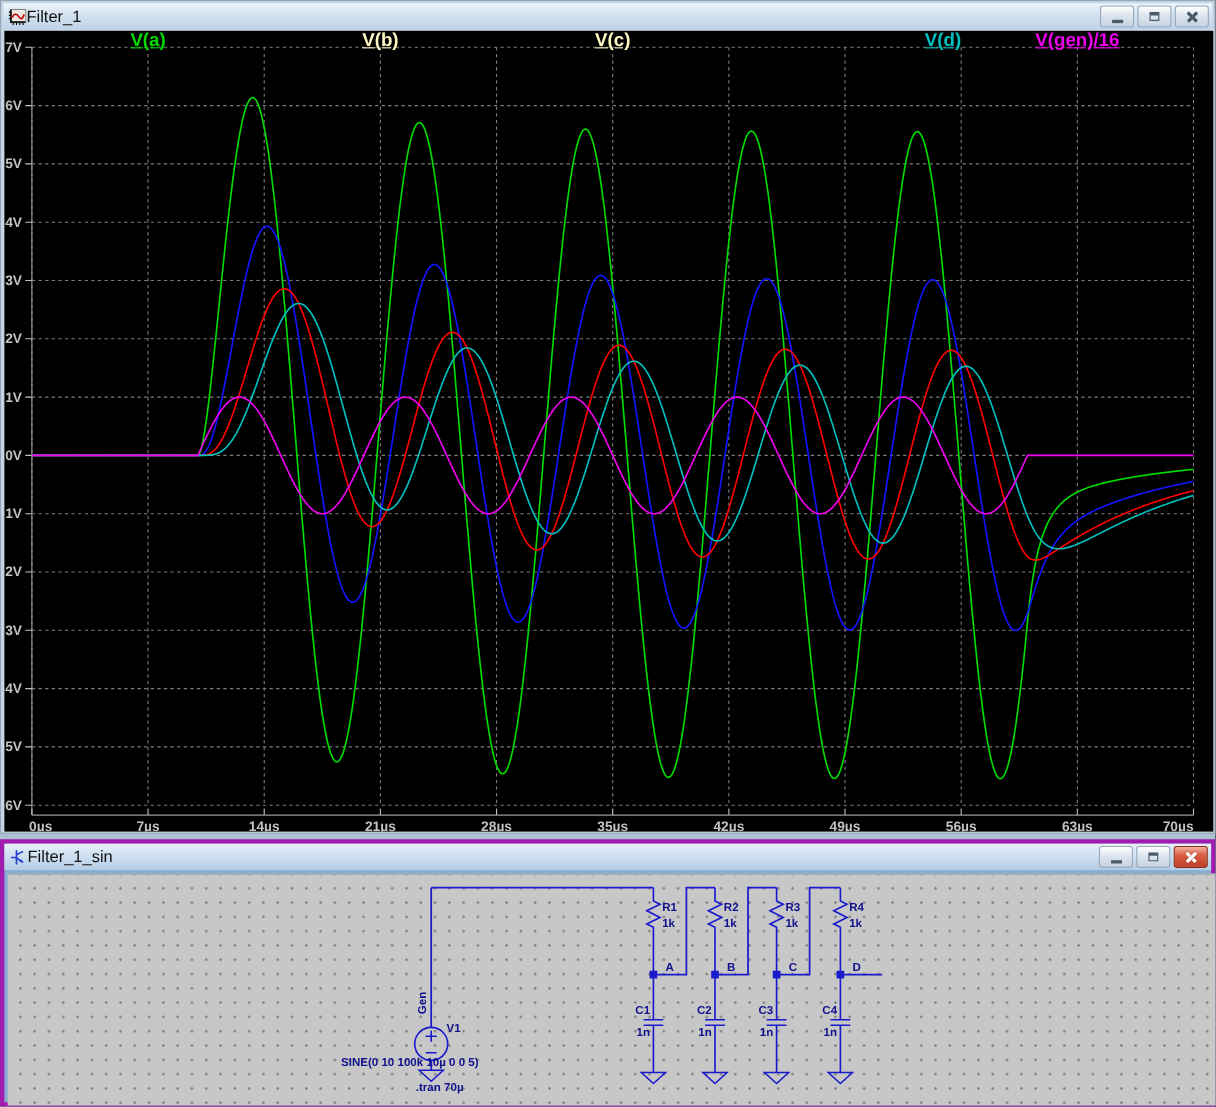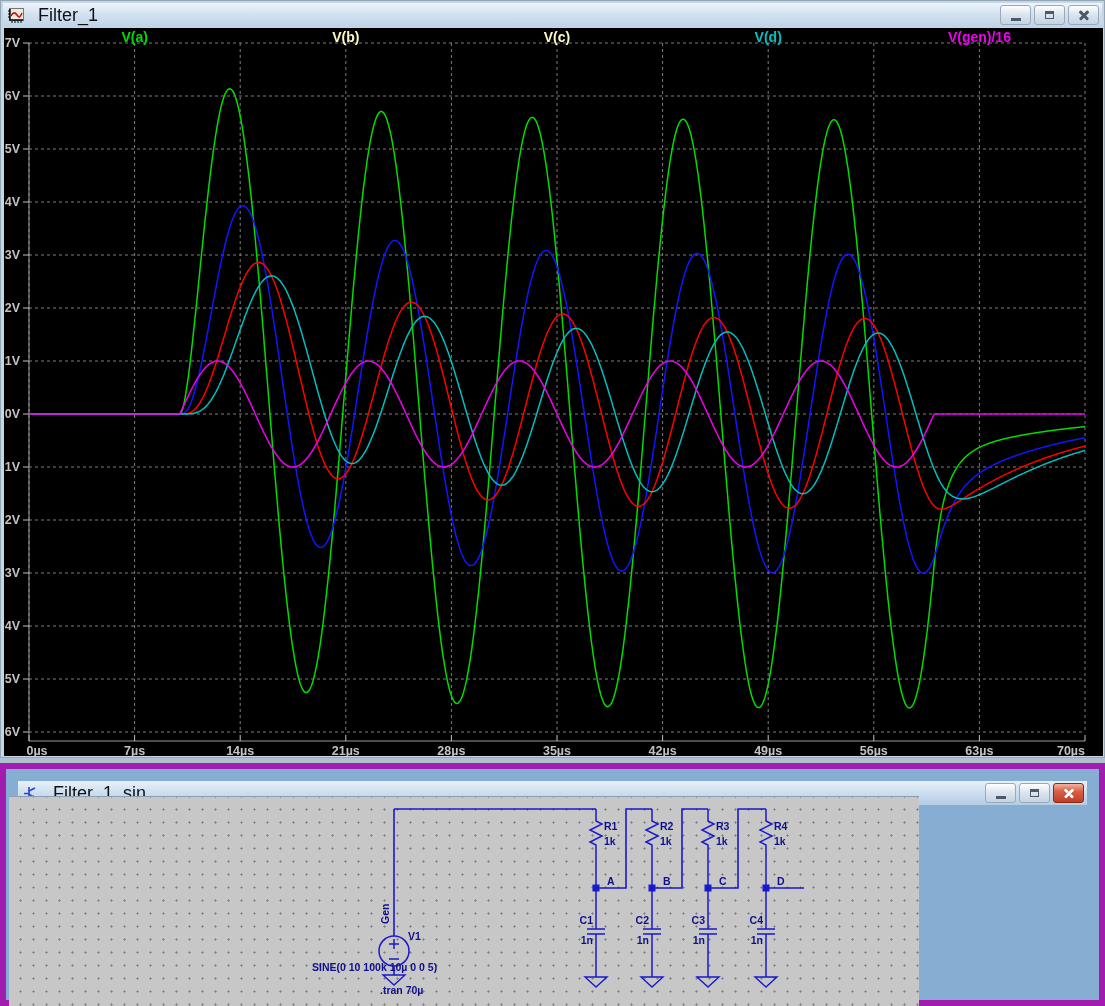--- a/index.html
+++ b/index.html
@@ -9,29 +9,29 @@
     font-family:"Liberation Sans",sans-serif;
     -webkit-font-smoothing:antialiased;
   }
   .win{position:absolute;box-sizing:border-box;}
   .win-wave{
     left:0;top:0;width:1105px;height:758px;
     background:#c8d6e4;border:1px solid #93a6b8;padding:2px;
   }
   .win-sch{
     left:0;top:763px;width:1105px;height:243px;
-    background:#86aed2;border:6px solid #a21caf;padding:12px;
+    background:#86aed2;border:4px solid #a21caf;padding:0;
   }
   .titlebar{
     height:24px;display:flex;align-items:center;
     background:linear-gradient(#eef5fb,#d3e2f0 45%,#bfd3e7);
     padding-left:4px;
   }
   .win-sch .titlebar{background:linear-gradient(#e8f1fa,#cfe0f0 45%,#b4cce4);}
-  .tb-title{font-size:18px;color:#111;margin-left:14px;}
+  .tb-title{font-size:15px;color:#111;margin-left:0;}
   .tb-icon{width:17px;height:15px;display:inline-block;}
   .tb-btns{margin-left:auto;display:flex;gap:3px;padding-right:3px;}
   .tb-btn{
     width:29px;height:18px;border:1px solid #98a9bb;border-radius:3px;
     background:linear-gradient(#ffffff,#dde6ef 45%,#c5d2e0);
     position:relative;display:flex;align-items:center;justify-content:center;
     cursor:default;
   }
   .glyph-min{width:10px;height:3px;background:#4a5a68;margin-top:9px;}
   .glyph-restore{width:9px;height:8px;border:1px solid #4a5a68;border-top-width:3px;box-sizing:border-box;}
@@ -45,25 +45,25 @@
   .tb-btn.close-active .xbar{background:#fff;box-shadow:0 0 1px #7a1f0d;}
   .plot-panel{
     position:absolute;left:3px;top:27px;width:1099px;height:728px;
     background:#000;
   }
   .legend{
     position:absolute;left:25px;top:1px;width:1056px;height:16px;
     display:flex;z-index:2;
   }
   .legend-item{
-    flex:1;text-align:center;font-size:14px;font-weight:bold;line-height:16px;
+    flex:1;text-align:center;font-size:17px;font-weight:bold;line-height:16px;text-decoration:underline;
   }
   .plot-svg{position:absolute;left:0;top:0;}
   .sch-panel{
-    position:absolute;left:3px;top:27px;width:910px;height:210px;
+    position:absolute;left:3px;top:27px;width:1099px;height:210px;
     background-color:#c7c7c7;
     background-image:radial-gradient(circle,#7d7d7d 0.8px,rgba(0,0,0,0) 1.4px);
     background-size:13px 13px;background-position:5px 6px;
     border-top:1px solid #8aa0b4;
   }
   .sch-svg{position:absolute;left:0;top:0;}
   svg text{font-family:"Liberation Sans",sans-serif;}
 </style>
 </head>
 <body>
@@ -90,21 +90,21 @@
           <span class="xbar r1"></span>
           <span class="xbar r2"></span>
         </span>
     </span>
   </div>
   <div class="plot-panel">
     <div class="legend">
       <span class="legend-item" style="color: rgb(0, 220, 0);">V(a)</span>
       <span class="legend-item" style="color: #fef9c3;">V(b)</span>
       <span class="legend-item" style="color: #fef9c3;">V(c)</span>
-      <span class="legend-item" style="color: rgb(0, 192, 192);">V(d)</span>
+      <span class="legend-item" style="color: rgb(0, 192, 192); text-align: right;">V(d)</span>
       <span class="legend-item" style="color: rgb(240, 0, 240);">V(gen)/16</span>
     </div>
     <svg id="plot-svg" class="plot-svg" width="1099" height="728" viewBox="0 0 1099 728">
         <g>
           <line x1="25" y1="15" x2="1081" y2="15" stroke="#7d7d7d" stroke-width="1" stroke-dasharray="3 3"></line>
           <line x1="25" y1="68" x2="1081" y2="68" stroke="#7d7d7d" stroke-width="1" stroke-dasharray="3 3"></line>
           <line x1="25" y1="121" x2="1081" y2="121" stroke="#7d7d7d" stroke-width="1" stroke-dasharray="3 3"></line>
           <line x1="25" y1="174" x2="1081" y2="174" stroke="#7d7d7d" stroke-width="1" stroke-dasharray="3 3"></line>
           <line x1="25" y1="227" x2="1081" y2="227" stroke="#7d7d7d" stroke-width="1" stroke-dasharray="3 3"></line>
           <line x1="25" y1="280" x2="1081" y2="280" stroke="#7d7d7d" stroke-width="1" stroke-dasharray="3 3"></line>

